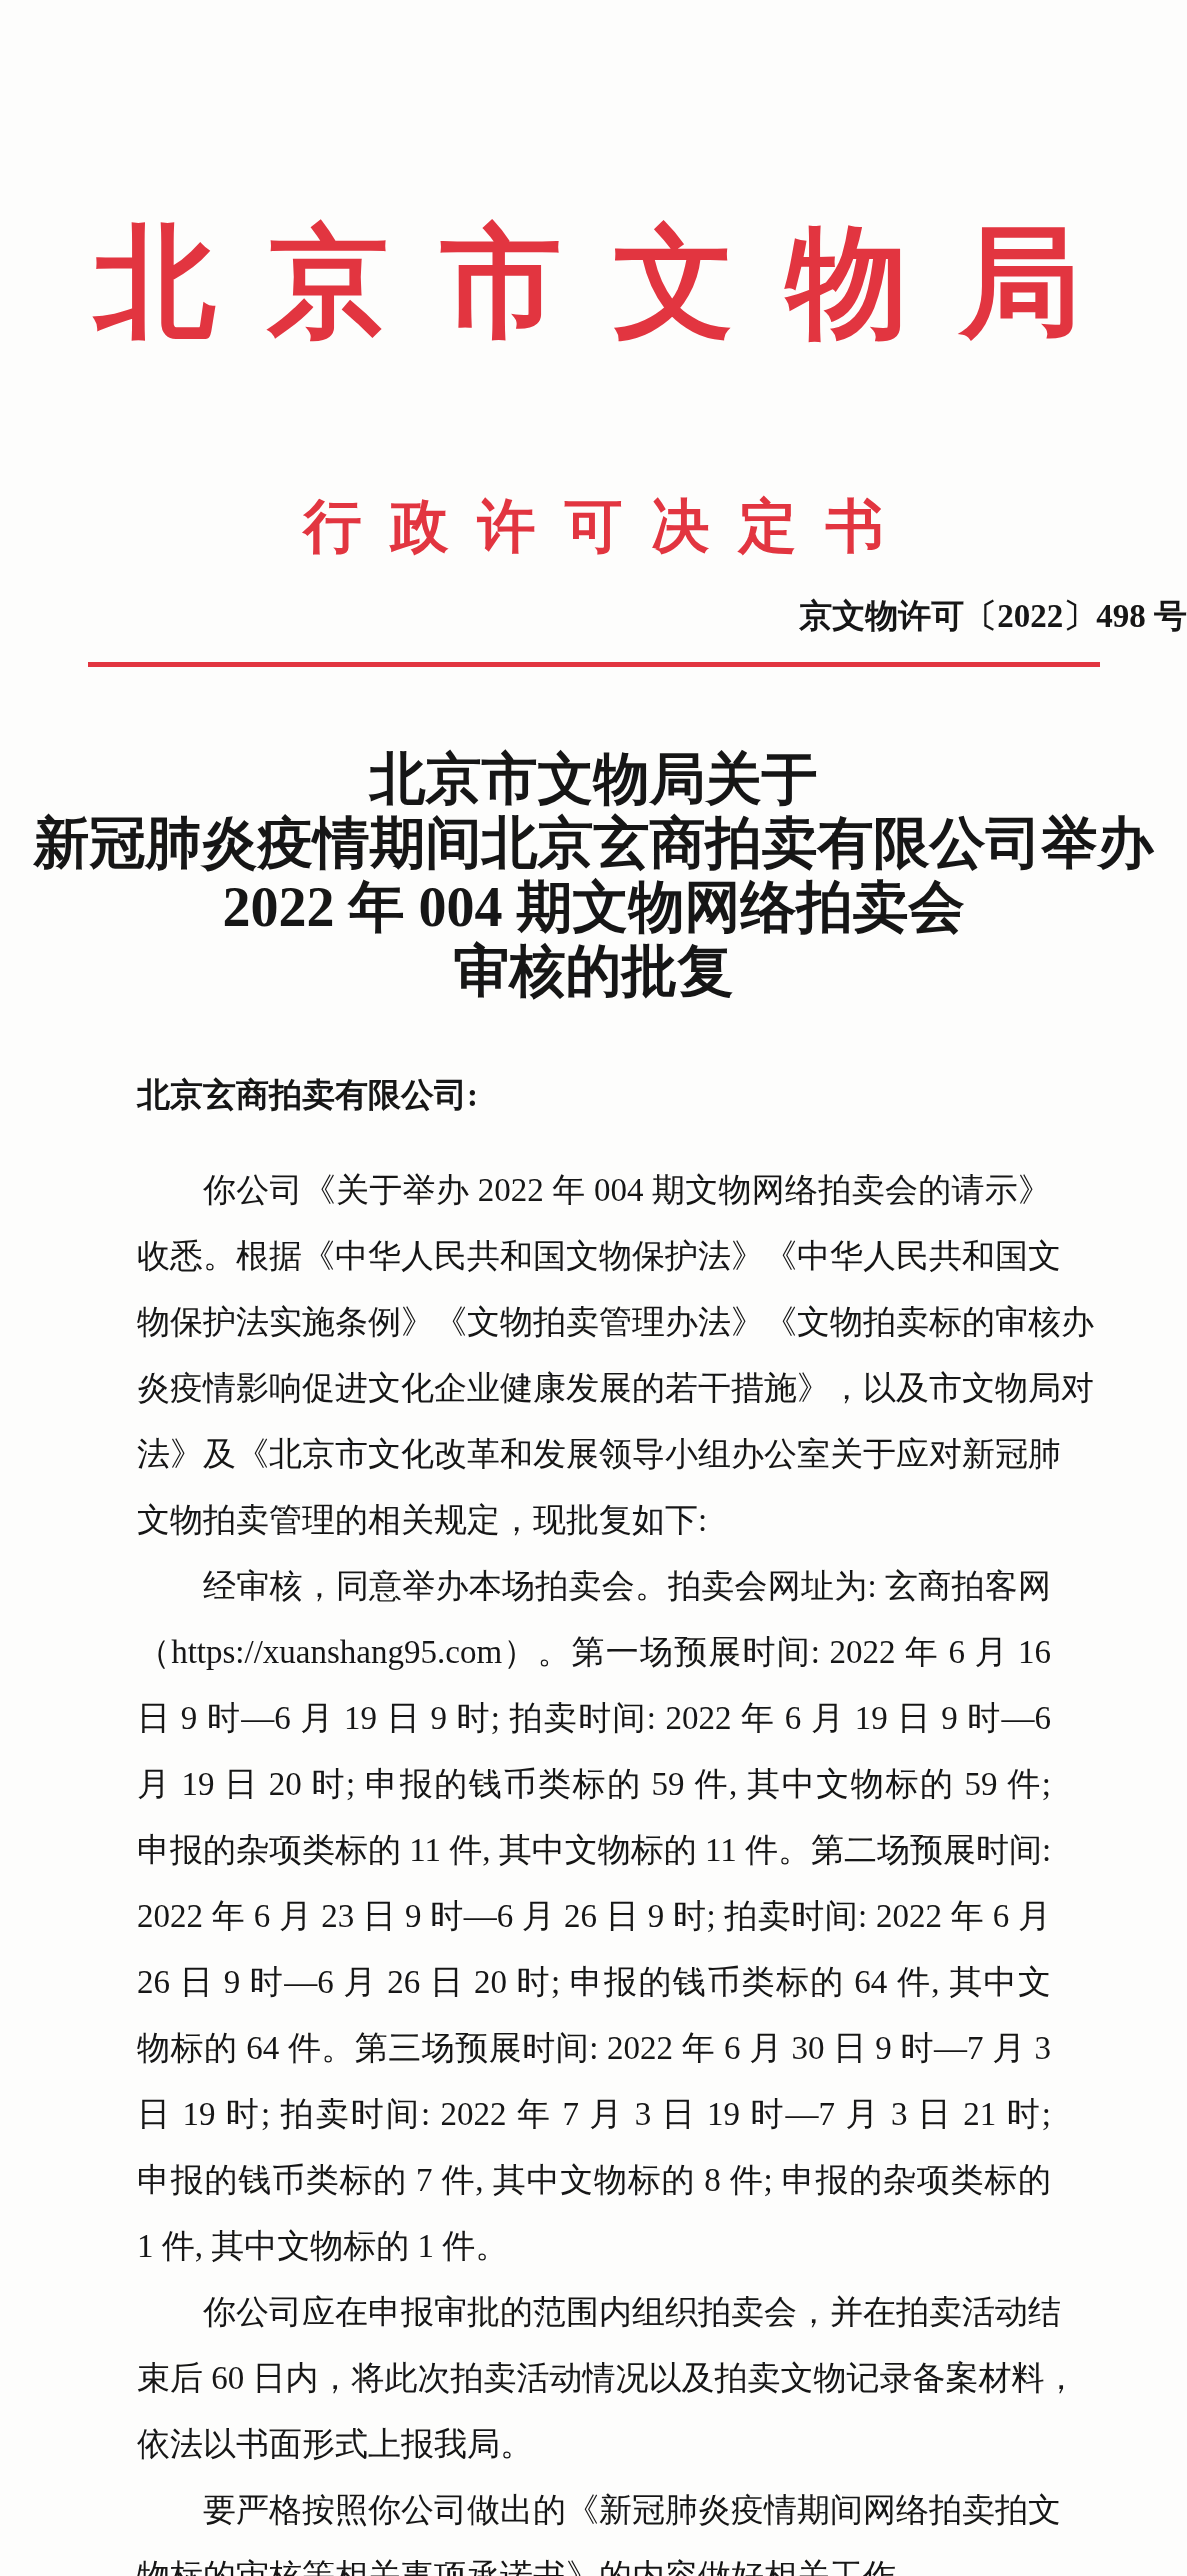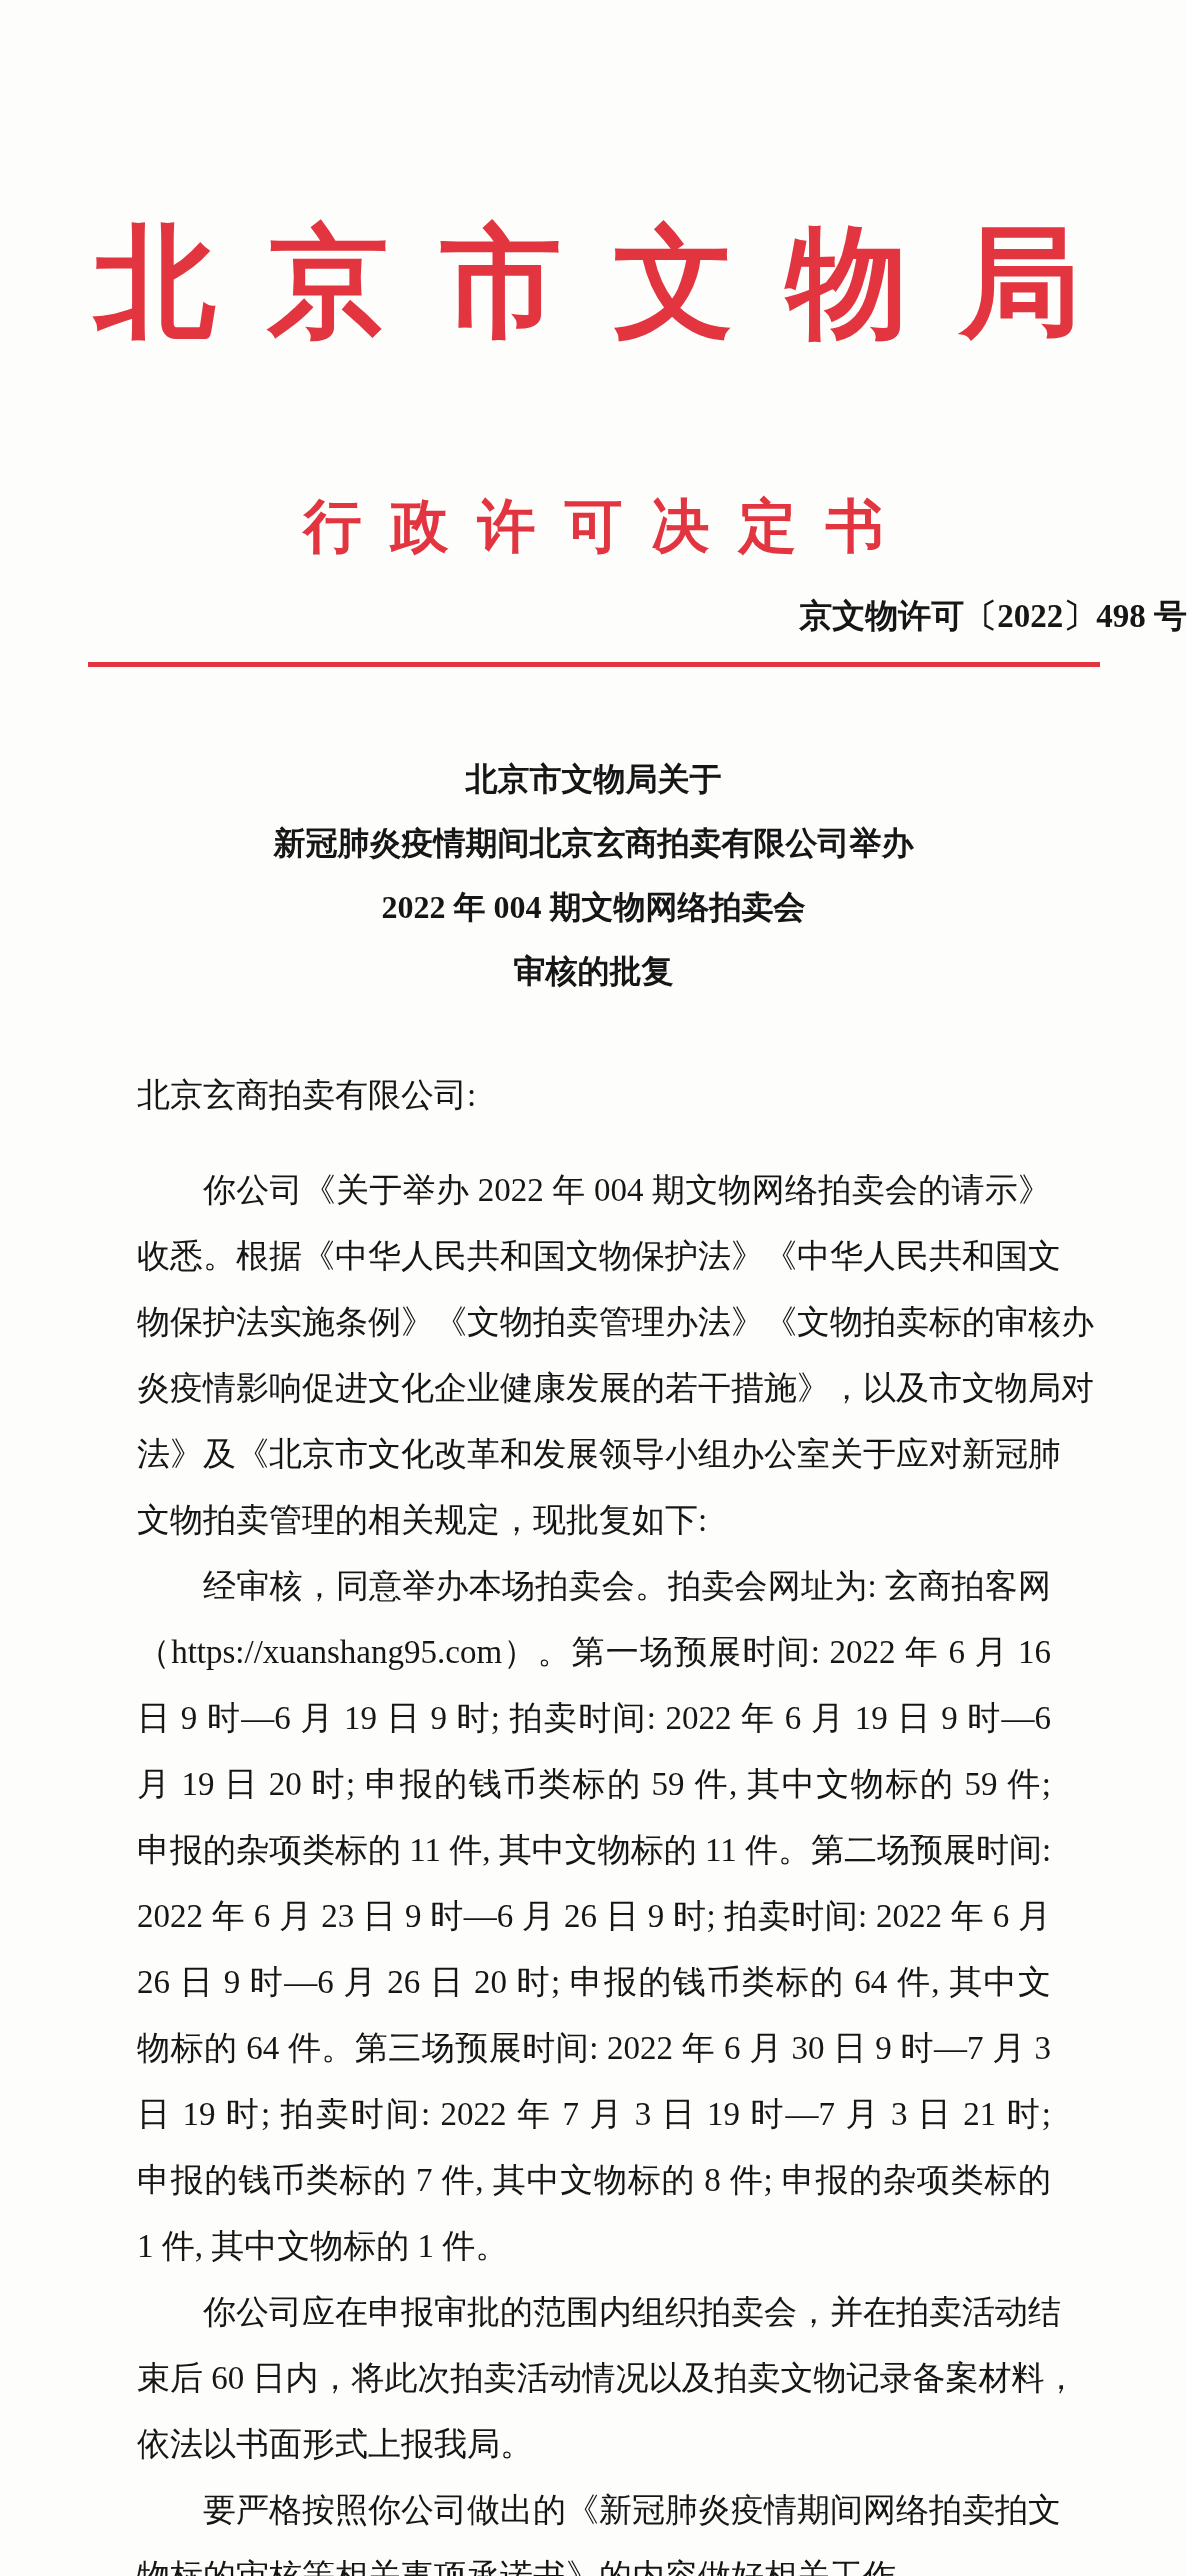--- a/index.html
+++ b/index.html
@@ -22,25 +22,25 @@
     text-align:center; font-size:58px; font-weight:bold; color:var(--red);
     letter-spacing:29px; padding-left:29px; box-sizing:border-box; white-space:nowrap;
   }
   .doc-number{
     position:absolute; top:597px; left:0; width:1187px; height:38px; line-height:38px;
     text-align:right; font-size:33px; font-weight:bold; color:var(--ink); white-space:nowrap;
   }
   .red-rule{position:absolute; top:662px; left:88px; width:1012px; height:4.6px; background:var(--red);}
   
   .title-block{position:absolute; top:747px; left:0; width:1187px;}
-  .title-line{height:64px; line-height:64px; text-align:center; font-size:32px; font-weight:bold; white-space:nowrap;}
+  .title-line{height:64px; line-height:64px; text-align:center; font-size:56px; font-weight:bold; white-space:nowrap;}
   
   .salutation{
     position:absolute; top:1062px; left:137px; width:914px; height:66px; line-height:66px;
-    font-size:33px; white-space:nowrap;
+    font-size:33px; white-space:nowrap;font-weight:bold;
   }
   .body-block{position:absolute; top:1157px; left:137px; width:914px;}
   .body-line{
     height:66px; line-height:66px; font-size:33px;
     text-align:justify; text-align-last:justify; white-space:nowrap;
   }
   .body-line.indent{padding-left:66px;}
   .body-line.nj{text-align:left; text-align-last:left;}
 </style>
 </head>

